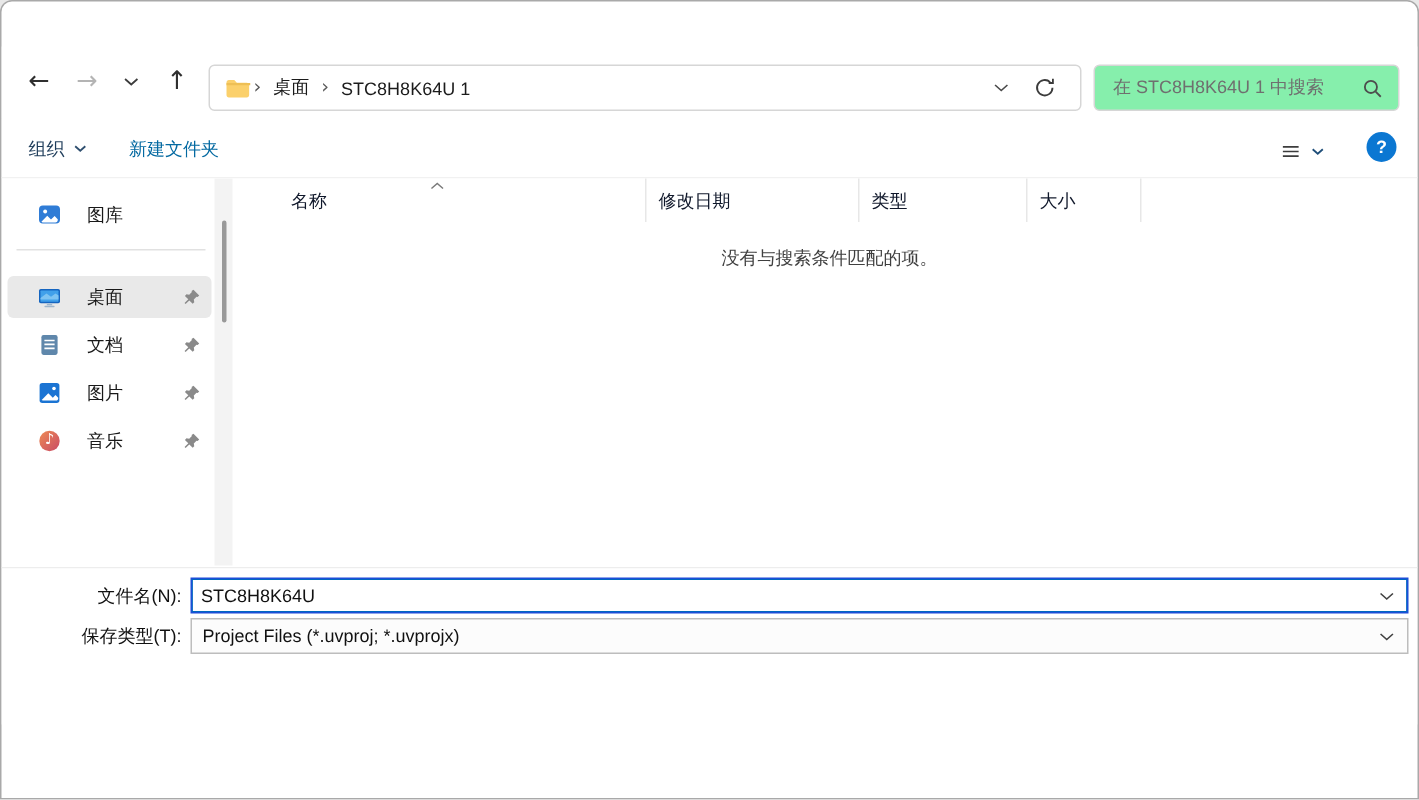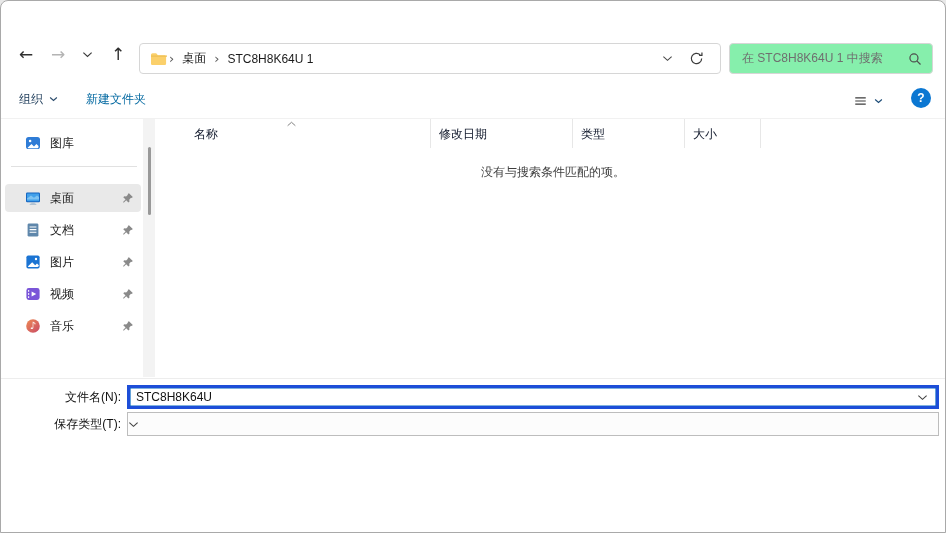--- a/index.html
+++ b/index.html
@@ -44,21 +44,21 @@
     display:flex; align-items:center; gap:6px; cursor:pointer; }
   .tb-organize { left:18px; }
   .tb-newfolder { left:85px; color:#0369a1; }
   .tb-view { left:852px; top:9px; }
   .help-btn { position:absolute; left:910px; top:9px; width:20px; height:20px; border:none; border-radius:50%;
     background:#0b77d2; color:#fff; font-size:12px; font-weight:bold; cursor:pointer; line-height:20px; text-align:center; }
 
   
   .content { position:absolute; left:0; top:118px; width:100%; height:260px; background:#fff; border-bottom:1px solid #ededed; }
   .sidebar { position:absolute; left:0; top:0; width:158px; height:100%; padding-top:10px; }
-  .side-item { display:flex; align-items:center; height:28px; margin:0 18px 4px 4px; padding-left:20px; border-radius:4px; font-size:12px; color:#191919; cursor:pointer; }
+  .side-item { display:flex; align-items:center; height:28px; margin:0 18px 4px 4px; padding-left:20px; border-radius:4px; font-size:12px; color:#191919; cursor:pointer;gap:8px; }
   .side-item.selected { background:#e9e9e9; }
   .side-item .lbl { margin-left:9px; }
   .side-item .pin { margin-left:auto; margin-right:7px; display:flex; }
   .side-sep { height:1px; background:#e1e1e1; margin:9px 22px 17px 10px; }
   .side-scroll { position:absolute; left:142px; top:0; width:12px; height:258px; background:#f3f3f3; }
   .side-thumb { position:absolute; left:5px; top:28px; width:3px; height:68px; background:#999; border-radius:2px; }
 
   .filelist { position:absolute; left:158px; top:0; width:788px; height:100%; }
   .flheader { display:flex; height:29px; position:relative; }
   .flcol { font-size:12px; color:#0f172a; line-height:30px; border-right:1px solid #e7e7e7; cursor:pointer; }
@@ -68,21 +68,21 @@
   .flcol.c-size { width:76px;  padding-left:8px; }
   .sortchev { position:absolute; left:127px; top:2px; }
   .empty-msg { position:absolute; left:0; top:45px; width:100%; text-align:center; font-size:12px; color:#3f3f3f; }
 
   
   .fields { position:absolute; left:0; top:378px; width:100%; height:104px; background:#fff; }
   .frow { position:absolute; left:0; width:100%; height:24px; }
   .frow1 { top:6px; } .frow2 { top:33px; }
   .flabel { position:absolute; left:0; width:120px; text-align:right; font-size:12px; color:#111; line-height:24px; }
   .fctrl { position:absolute; left:126px; width:812px; height:24px; display:flex; align-items:center; }
-  .fname-wrap { border:3px solid #1d4ed8; box-shadow:inset 0 0 0 0.6px #0067c0; background:#fff; }
+  .fname-wrap { border:1px solid #1d4ed8; box-shadow:inset 0 0 0 0.6px #0067c0; background:#fff; }
   .fname-input { flex:1; border:none; outline:none; font-size:12px; padding-left:6px; font-family:"Liberation Sans",sans-serif; color:#111; background:transparent; }
   .ftype-wrap { border:1px solid #bdbdbd; background:#fcfcfc; font-size:12px; color:#111; cursor:pointer; }
   .ftype-text { flex:1; padding-left:7px; }
   .combo-chev { margin-right:8px; display:flex; }
 
   
   .footer { position:absolute; left:0; top:482px; width:100%; height:51px; background:#f0f0f0; border-top:1px solid #dfdfdf; }
   .hidefolders { position:absolute; left:14px; top:12px; height:26px; border:none; background:transparent; display:flex; align-items:center; gap:8px; font-size:12px; color:#191919; cursor:pointer; }
   .btn { position:absolute; top:7px; height:27px; font-size:12px; color:#191919; background:#fff; border-radius:4px; cursor:pointer; font-family:"Liberation Sans",sans-serif; }
   .btn-save { left:742px; width:85px; border:1px solid #0067c0; }
@@ -224,37 +224,20 @@
             </svg>
         </span>
         <span class="lbl">图片</span>
         <span class="pin">
           <svg width="12" height="12" viewBox="0 0 16 16" fill="#8a8a8a">
               <path d="M9.3 1.6l5.1 5.1-1.4 1.4-1-.3-2.4 2.4.4 2.4-1.4 1.4-3-3-3.3 3.3-.9-.9L4.7 10l-3-3L3.1 5.6l2.4.4 2.4-2.4-.3-1z"></path>
             </svg>
         </span>
       </div>
 
-      <div class="side-item">
-        <span>
-          <svg width="16" height="16" viewBox="0 0 16 16">
-              <rect x="1.4" y="2" width="13.2" height="12" rx="2.4" fill="#7a55d8"></rect>
-              <rect x="3" y="4" width="1.2" height="1.8" fill="#fff" opacity="0.9"></rect>
-              <rect x="3" y="7.1" width="1.2" height="1.8" fill="#fff" opacity="0.9"></rect>
-              <rect x="3" y="10.2" width="1.2" height="1.8" fill="#fff" opacity="0.9"></rect>
-              <path d="M6.6 5.4v5.2l4.6-2.6z" fill="#fff"></path>
-            </svg>
-        </span>
-        <span class="lbl">视频</span>
-        <span class="pin">
-          <svg width="12" height="12" viewBox="0 0 16 16" fill="#8a8a8a">
-              <path d="M9.3 1.6l5.1 5.1-1.4 1.4-1-.3-2.4 2.4.4 2.4-1.4 1.4-3-3-3.3 3.3-.9-.9L4.7 10l-3-3L3.1 5.6l2.4.4 2.4-2.4-.3-1z"></path>
-            </svg>
-        </span>
-      </div>
 
       <div class="side-item">
         <span style="position:relative;width:16px;height:16px;">
           <svg width="16" height="16" viewBox="0 0 16 16">
               <defs>
                 <linearGradient id="mg" x1="0" y1="0" x2="1" y2="1">
                   <stop offset="0" stop-color="#ed8a54"></stop>
                   <stop offset="1" stop-color="#c94b66"></stop>
                 </linearGradient>
               </defs>
@@ -299,20 +282,21 @@
         <span class="combo-chev">
           <svg width="11" height="7" viewBox="0 0 12 7" fill="none" stroke="#424242" stroke-width="1.2">
               <path d="M1.5 1.5L6 5.5l4.5-4"></path>
             </svg>
         </span>
       </div>
     </div>
     <div class="frow frow2">
       <label class="flabel">保存类型(T):</label>
       <div class="fctrl ftype-wrap">
+        <span class="ftype-text">Project Files (*.uvproj; *.uvprojx)</span>
         <span class="combo-chev">
           <svg width="11" height="7" viewBox="0 0 12 7" fill="none" stroke="#424242" stroke-width="1.2">
               <path d="M1.5 1.5L6 5.5l4.5-4"></path>
             </svg>
         </span>
       </div>
     </div>
   </div>
 
 

